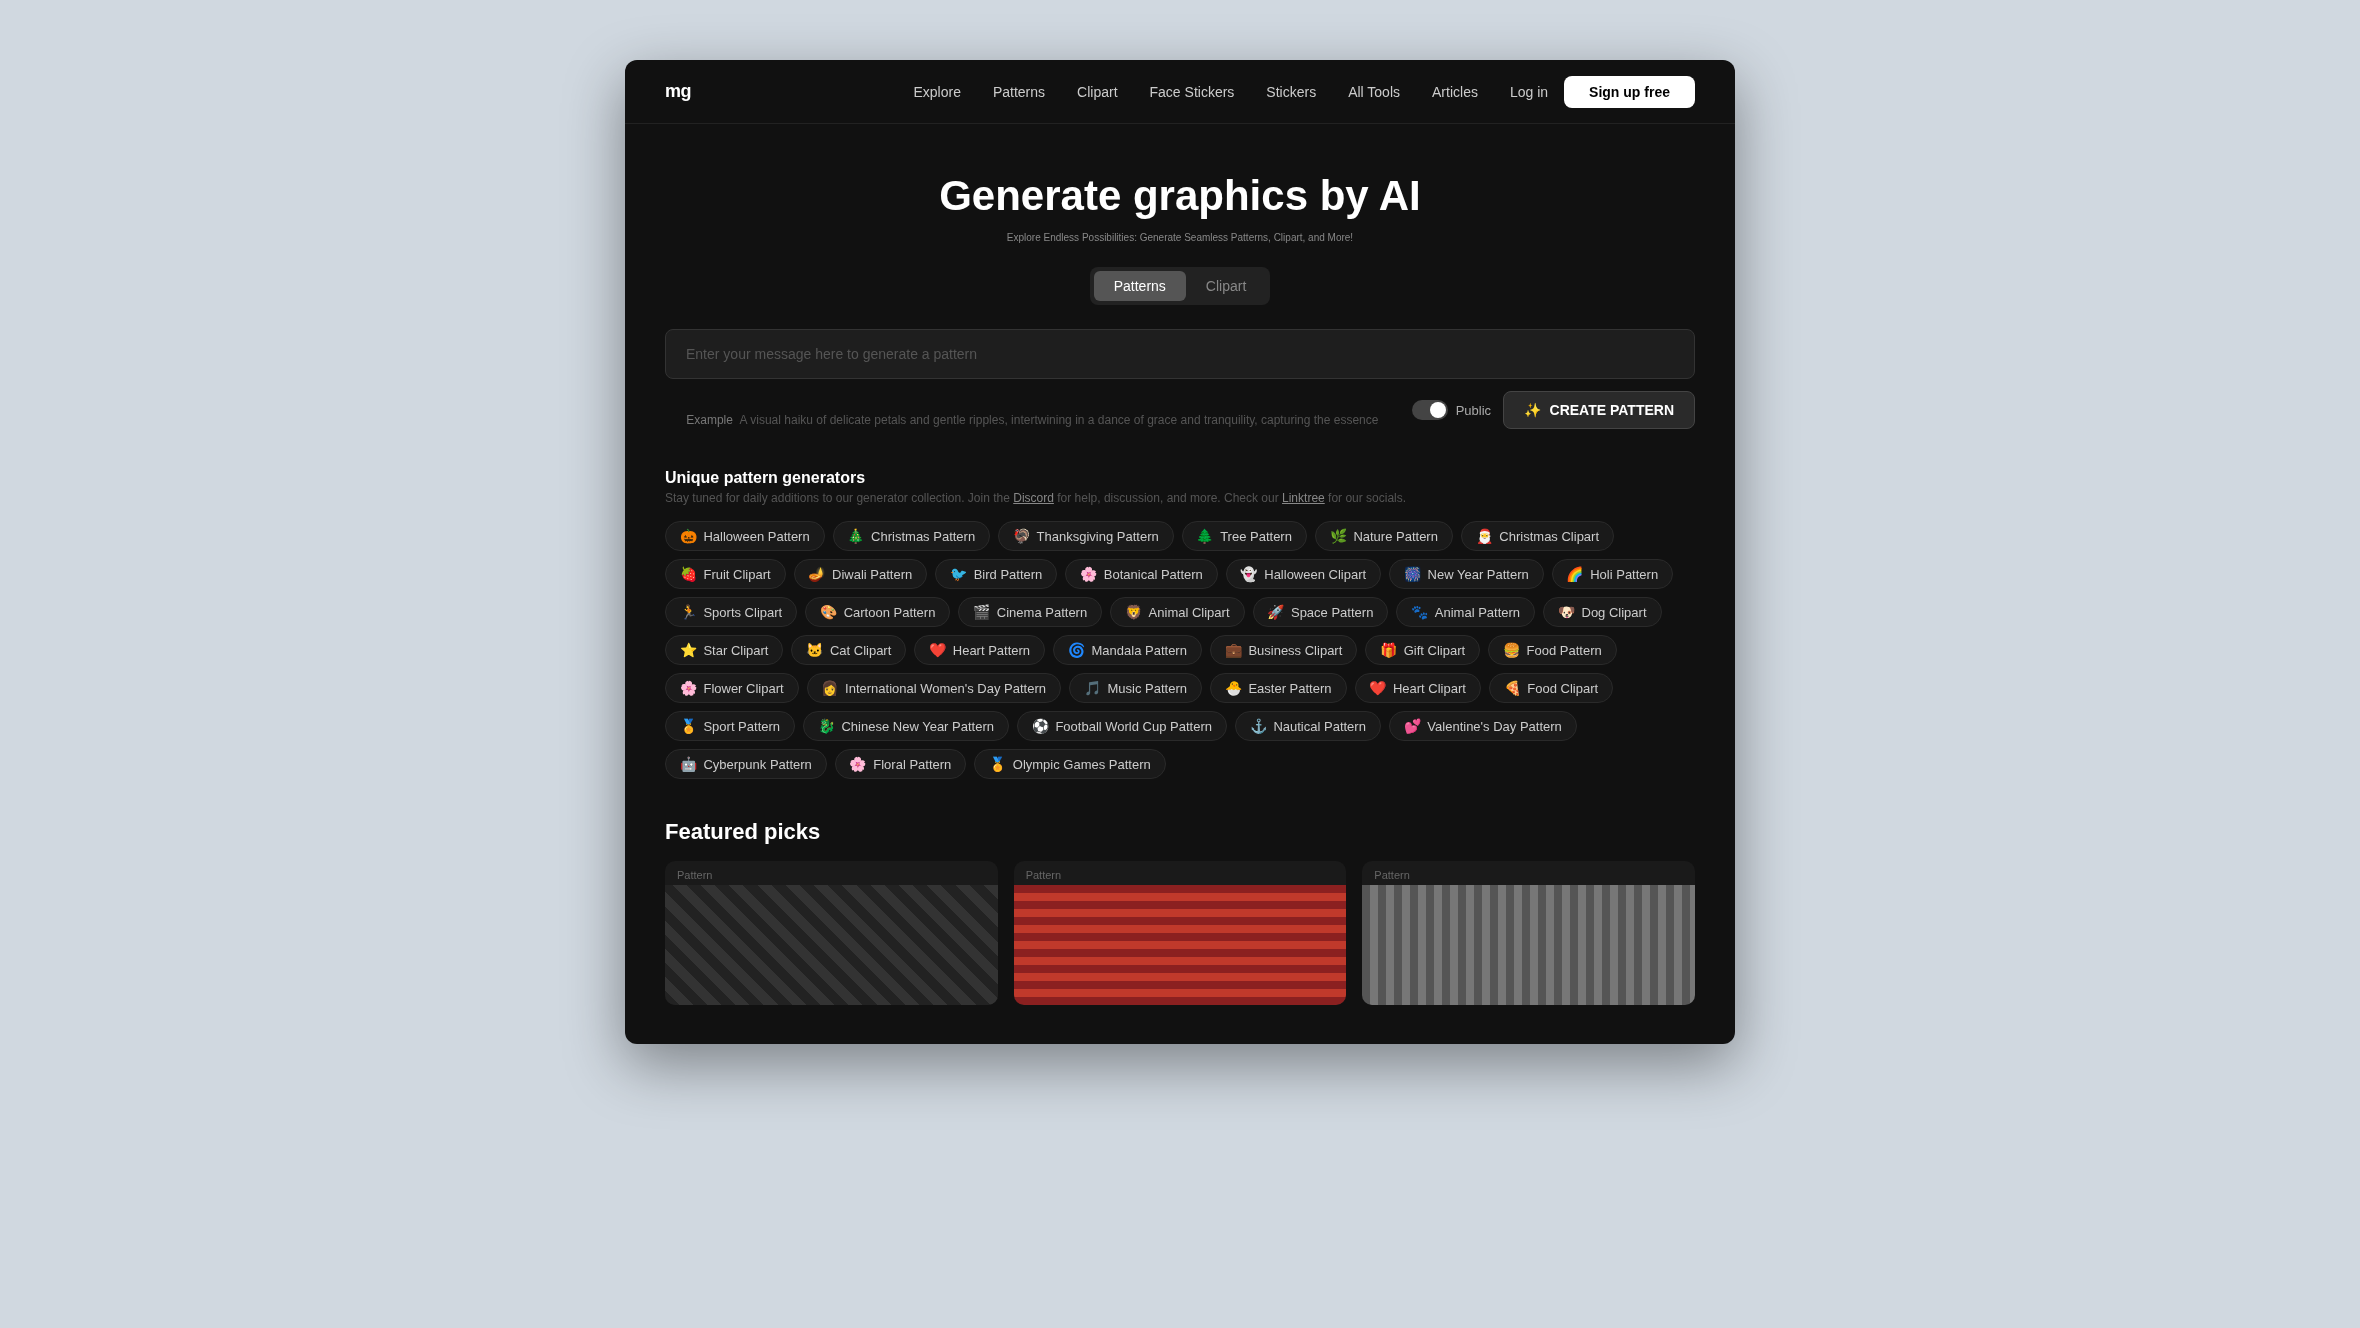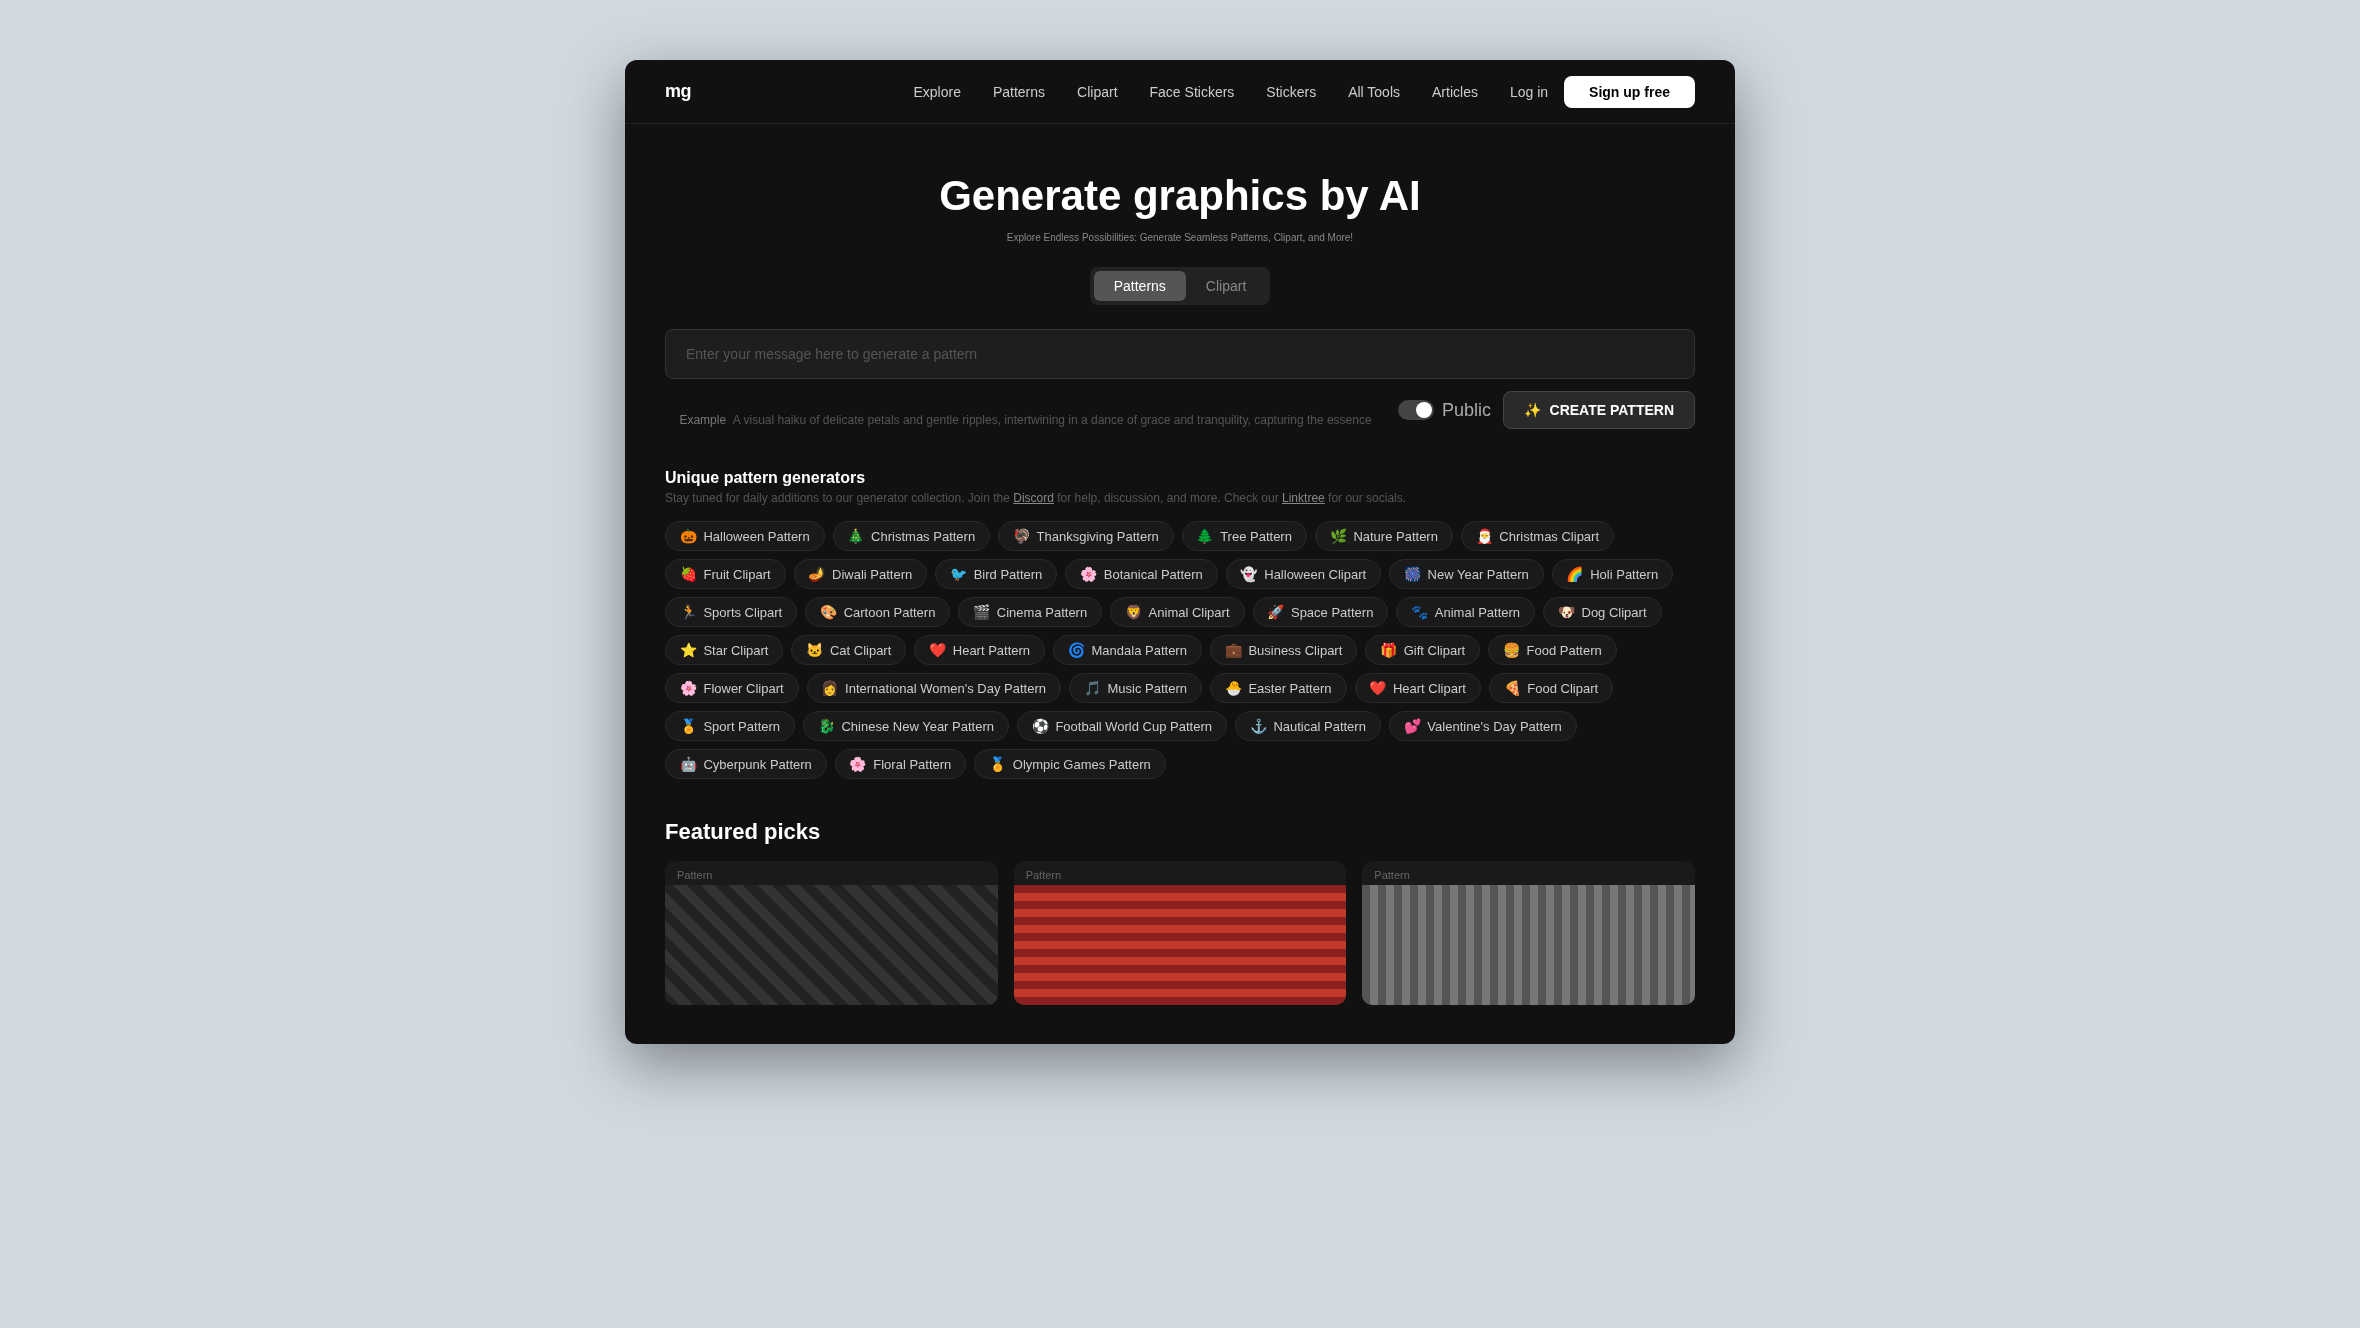--- a/index.html
+++ b/index.html
@@ -151,21 +151,21 @@
       content: '';
       position: absolute;
       width: 16px;
       height: 16px;
       background: #fff;
       border-radius: 50%;
       top: 2px;
       right: 2px;
     }
     .toggle-label {
-      font-size: 18px;
+      font-size: 13px;
       color: #aaa;
     }
     .btn-create {
       background: #2a2a2a;
       color: #fff;
       border: 1px solid #444;
       border-radius: 8px;
       padding: 10px 20px;
       font-size: 14px;
       font-weight: 600;

